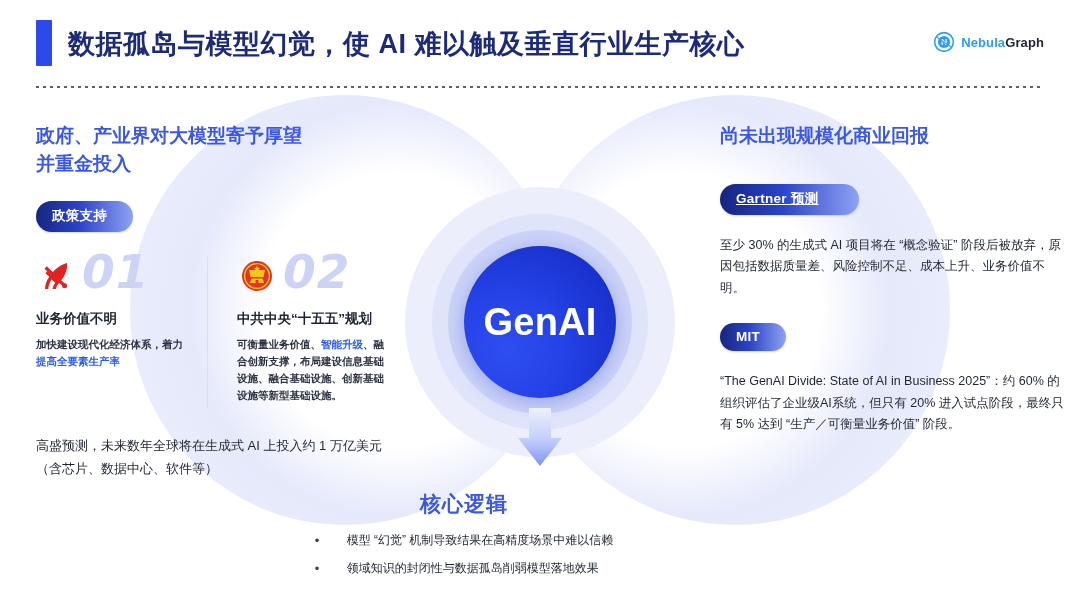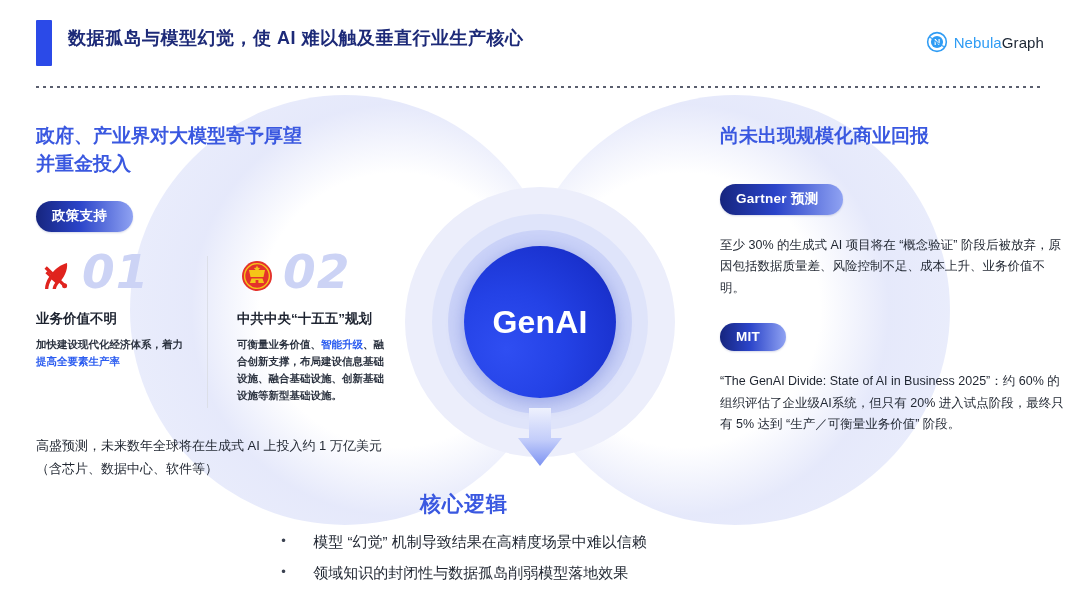--- a/index.html
+++ b/index.html
@@ -35,28 +35,28 @@
   .ring-1{width:184px;height:184px;background:#cbd3f8;}
 
   
   .header{position:absolute;left:0;top:0;width:1080px;height:92px;}
   .accent-bar{
     position:absolute;left:36px;top:20px;width:16px;height:46px;
     background:#2b4ae8;border-radius:1px;
   }
   .page-title{
     position:absolute;left:68px;top:26px;
-    font-size:18px;font-weight:700;color:#1d2a78;letter-spacing:0.5px;
+    font-size:27px;font-weight:700;color:#1d2a78;letter-spacing:0.5px;
     white-space:nowrap;
   }
   .logo{
     position:absolute;right:36px;top:31px;display:flex;align-items:center;gap:6px;
   }
   .logo-mark{width:22px;height:22px;flex:0 0 22px;}
-  .logo-text{font-size:15px;font-weight:400;letter-spacing:0.1px;}
+  .logo-text{font-size:13px;font-weight:700;letter-spacing:0.1px;}
   .logo-text .n{color:#2f9cf4;}
   .logo-text .g{color:#1b2533;}
   .dotted-rule{
     position:absolute;left:36px;right:36px;top:86px;height:2px;
     background-image:repeating-linear-gradient(to right,#5a5f6e 0 3px, rgba(0,0,0,0) 3px 7px);
   }
 
   
   .col{position:absolute;top:122px;}
   .col-left{left:36px;width:350px;}
@@ -66,21 +66,21 @@
     font-size:19px;font-weight:700;color:#3a58e0;line-height:1.45;
     margin:0 0 0 0;white-space:pre-line;
   }
 
   .badge{
     display:inline-block;padding:6px 26px 7px 16px;border-radius:999px;
     color:#ffffff;font-size:13.5px;font-weight:700;letter-spacing:0.3px;
     background:linear-gradient(90deg,#16257e 0%,#2b44c9 45%,#8fa2f2 100%);
     box-shadow:0 1px 2px rgba(30,45,130,0.18);
   }
-  .badge.wide{padding-right:24px;}
+  .badge.wide{padding-right:40px;text-decoration:underline;}
 
   
   .cards{position:relative;display:flex;margin-top:22px;}
   .card{position:relative;width:150px;}
   .card + .card{margin-left:22px;padding-left:30px;}
   .card-div{
     position:absolute;left:0;top:2px;width:1px;height:152px;background:#dcdfe8;
   }
   .card-top{position:relative;height:52px;}
   .emblem{position:absolute;left:0;top:2px;width:40px;height:40px;}
@@ -110,21 +110,21 @@
 
   
   .genai{
     position:absolute;left:50%;top:322px;transform:translate(-50%,-50%);
     width:152px;height:152px;border-radius:50%;
     background:radial-gradient(circle at 28% 68%, #2f4ef2 0%, #2442e6 38%, #1a32cf 75%, #16279f 100%);
     display:flex;align-items:center;justify-content:center;
     box-shadow:0 4px 18px rgba(32,55,190,0.30);
   }
   .genai span{
-    color:#ffffff;font-size:32px;font-weight:700;letter-spacing:0.2px;
+    color:#ffffff;font-size:38px;font-weight:700;letter-spacing:0.2px;
   }
   .arrow{
     position:absolute;left:50%;top:408px;transform:translateX(-50%);
     width:62px;height:62px;
   }
 
   
   .bottom{position:absolute;left:0;top:490px;width:928px;text-align:center;}
   .bottom-title{
     font-size:21px;font-weight:700;color:#3a58e0;letter-spacing:1px;
@@ -132,21 +132,21 @@
   .bullets{
     margin:13px auto 0;display:inline-block;text-align:left;
   }
   .bullet-row{
     display:flex;align-items:flex-start;gap:26px;margin-bottom:8px;
   }
   .bullet-dot{
     color:#3a4150;font-size:13px;line-height:1.5;width:6px;flex:0 0 6px;
   }
   .bullet-text{
-    font-size:15px;color:#1f2530;line-height:1.5;
+    font-size:12px;color:#1f2530;line-height:1.5;
   }
 </style>
 </head>
 <body>
 
 <div class="slide">
 
   <div class="bg-layer">
     <div class="petal petal-left"></div>
     <div class="petal petal-right"></div>

